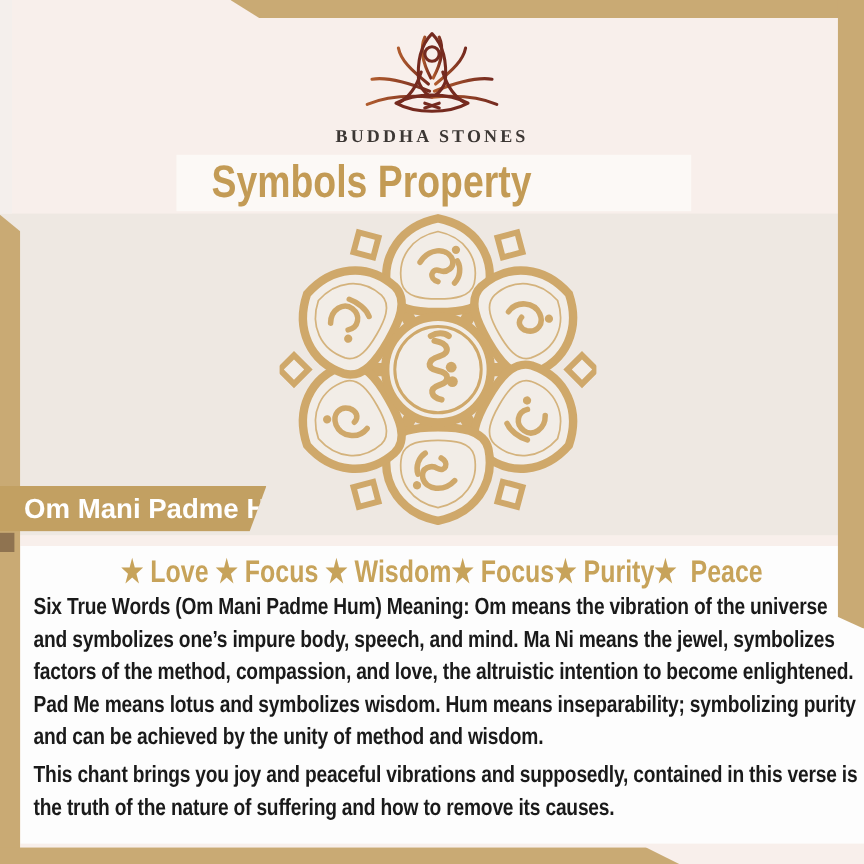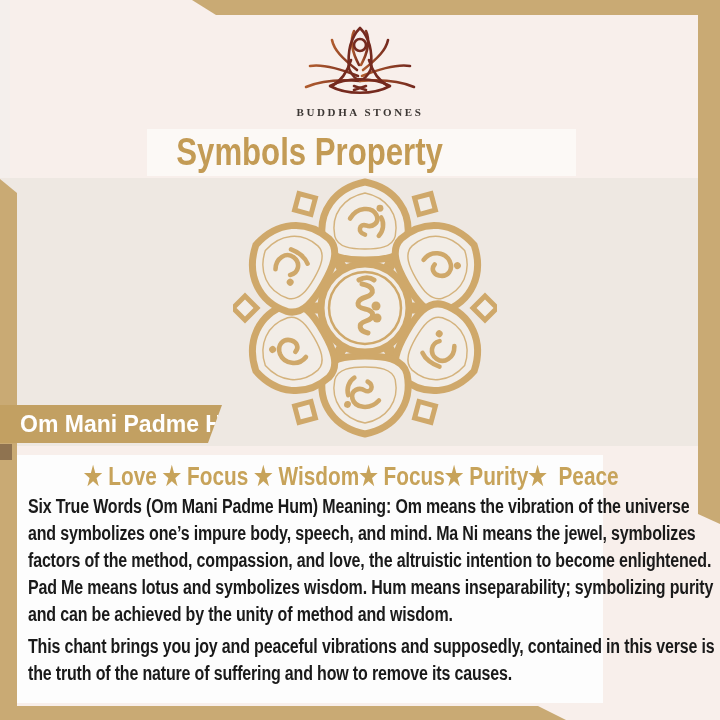--- a/index.html
+++ b/index.html
@@ -24,21 +24,21 @@
             clip-path:polygon(0 0,100% 14px,100% 100%,0 100%);z-index:5}
   .notch{position:absolute;left:0;top:444px;width:12px;height:16px;background:var(--dark-notch);z-index:6}
   .bottom-band{position:absolute;left:0;top:706px;width:566px;height:14px;background:var(--tan);
             clip-path:polygon(0 0,calc(100% - 28px) 0,100% 100%,0 100%);z-index:6}
 
   .logo{position:absolute;left:290px;top:24px;width:140px;height:78px}
   .lp{fill:none;stroke:url(#lg);stroke-width:2.6;stroke-linecap:round}
   .lf{fill:none;stroke:var(--logo-maroon);stroke-width:2.6;stroke-linecap:round;stroke-linejoin:round}
   stop.sl{stop-color:var(--logo-orange)} stop.sr{stop-color:var(--logo-maroon)}
   .brand{position:absolute;left:0;top:106px;width:720px;text-align:center;
-         font-family:"Liberation Serif",serif;font-weight:600;font-size:11px;
+         font-family:"Liberation Serif",serif;font-weight:600;font-size:15px;
          letter-spacing:2.6px;color:var(--brand-ink)}
 
   .title-band{position:absolute;left:147px;top:129px;width:429px;height:47px;background:var(--title-band);
               display:flex;align-items:center;justify-content:flex-start}
   .title{display:inline-block;transform:scaleX(.82);font-size:38px;font-weight:bold;
          color:var(--gold-text);white-space:nowrap;letter-spacing:0}
 
   .mandala{position:absolute;left:233px;top:176px;width:264px;height:264px}
   .petal{fill:var(--emblem-fill);stroke:var(--emblem-gold);stroke-width:7}
   .petal2{fill:none;stroke:var(--emblem-gold);stroke-width:2;opacity:.85}
@@ -47,21 +47,21 @@
   .gly2{fill:none;stroke:var(--emblem-gold);stroke-width:5;stroke-linecap:round;stroke-linejoin:round}
   .gdot{fill:var(--emblem-gold)}
   .diamond{fill:var(--emblem-fill);stroke:var(--emblem-gold);stroke-width:5}
   .ringo{fill:var(--emblem-fill);stroke:var(--emblem-gold);stroke-width:7}
   .ringi{fill:none;stroke:var(--emblem-gold);stroke-width:2.5}
 
   .badge{position:absolute;left:0;top:405px;width:222px;height:38px;background:var(--badge-tan);
          clip-path:polygon(0 0,100% 0,calc(100% - 14px) 100%,0 100%);z-index:7;
          line-height:38px;padding-left:20px;color:#fff;font-size:23px;font-weight:bold;white-space:nowrap}
 
-  .panel{position:absolute;left:17px;top:455px;width:586px;height:248px;background:var(--panel-white);z-index:4}
+  .panel{position:absolute;left:17px;top:455px;width:703px;height:248px;background:var(--panel-white);z-index:4}
   .stars{padding-top:6px;text-align:center}
   .stars-inner{display:inline-block;transform:scaleX(.8);transform-origin:center top;
                font-size:26px;font-weight:bold;color:var(--star-gold);white-space:pre}
   .body-text{position:absolute;left:11px;top:38px;width:840px;transform:scaleX(.82);
              transform-origin:left top;font-size:19.5px;line-height:27px;font-weight:bold;
              color:var(--text-black);letter-spacing:-0.2px}
   .body-text p{margin:0}
   .body-text p + p{margin-top:5px}
 </style>
 </head>

